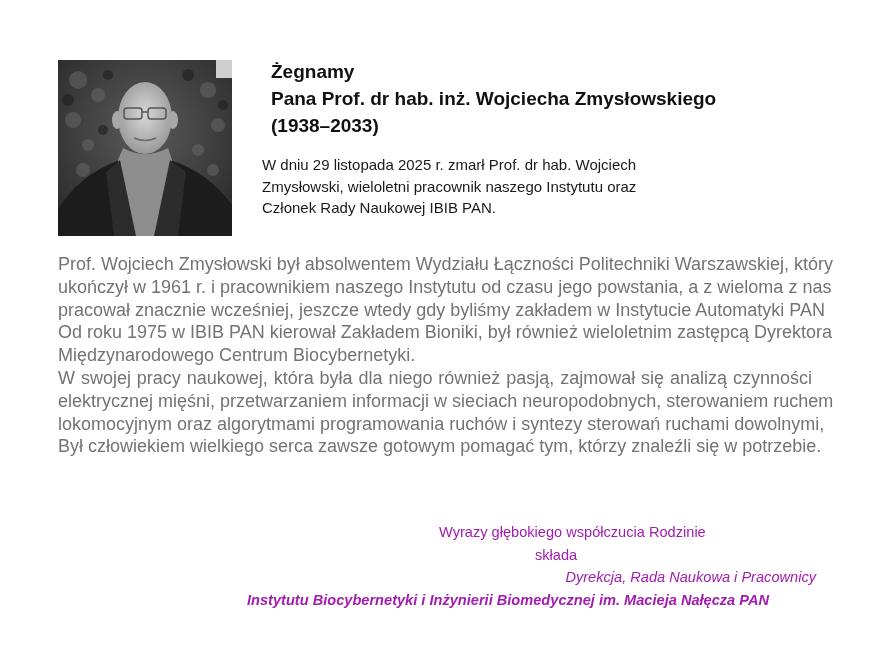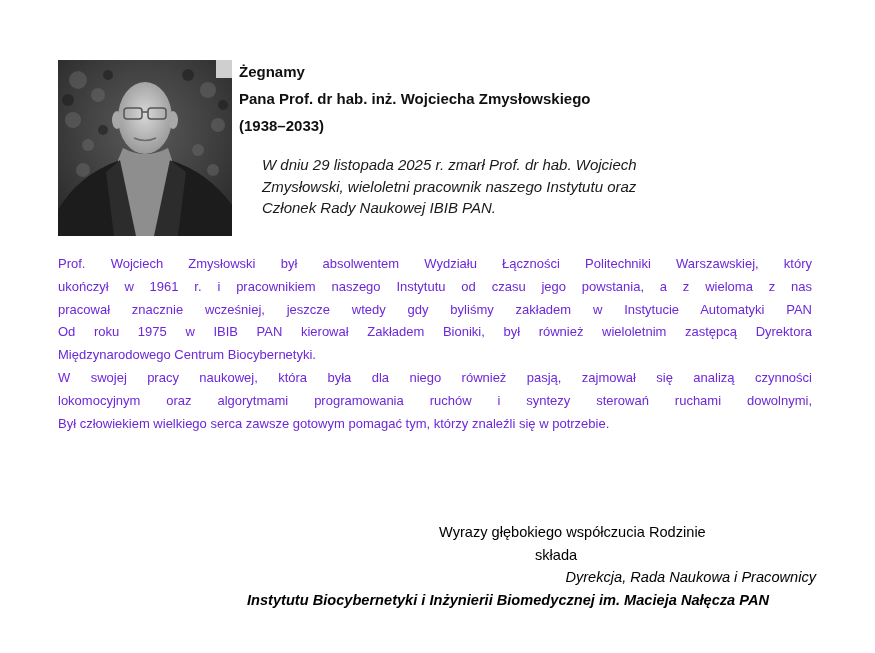--- a/index.html
+++ b/index.html
@@ -20,64 +20,64 @@
       left: 58px;
       top: 60px;
       width: 174px;
       height: 176px;
       overflow: hidden;
       background: #3a3a3a;
     }
     .photo svg { display: block; }
     .title-block {
       position: absolute;
-      left: 239px;
+      left: 271px;
       top: 58px;
       font-weight: bold;
-      font-size: 15px;
+      font-size: 19px;
       line-height: 27px;
       color: #111;
     }
     .title-line { display: block; white-space: nowrap; }
     .intro {
       position: absolute;
       left: 262px;
       top: 154px;
       font-size: 15px;
       line-height: 21.5px;
       color: #1a1a1a;
     }
-    .intro-line { display: block; white-space: nowrap; font-style: italic; }
+    .intro-line { display: block; white-space: nowrap; }
     .body-text {
       position: absolute;
       left: 58px;
       top: 253px;
       width: 754px;
-      font-size: 13px;
+      font-size: 18px;
       line-height: 22.8px;
-      color: #6d28d9;
+      color: #737373;
     }
     .para-line {
       display: block;
       text-align: justify;
       text-align-last: justify;
       white-space: nowrap;
       height: 22.8px;
     }
     .para-line.last {
       text-align-last: left;
     }
     .signature {
       position: absolute;
       left: 240px;
       top: 521px;
       width: 576px;
       font-size: 14.6px;
       line-height: 22.5px;
-      color: #000000;
+      color: #a21caf;
     }
     .sig-line { display: block; white-space: nowrap; }
     .sig-1 { padding-left: 199px; }
     .sig-2 { padding-left: 295px; }
     .sig-3 { padding-left: 199px; font-style: italic; text-align: right; }
     .sig-4 { padding-left: 7px; font-style: italic; font-weight: bold; }
   </style>
 </head>
 <body>
 
@@ -148,20 +148,21 @@
   <span class="intro-line">Członek Rady Naukowej IBIB PAN.</span>
 </div>
 
 <div class="body-text">
   <span class="para-line">Prof. Wojciech Zmysłowski był absolwentem Wydziału Łączności Politechniki Warszawskiej, który</span>
   <span class="para-line">ukończył w 1961 r. i pracownikiem naszego Instytutu od czasu jego powstania, a z wieloma z nas</span>
   <span class="para-line">pracował znacznie wcześniej, jeszcze wtedy gdy byliśmy zakładem w Instytucie Automatyki PAN</span>
   <span class="para-line">Od roku 1975 w IBIB PAN kierował Zakładem Bioniki, był również wieloletnim zastępcą Dyrektora</span>
   <span class="para-line last">Międzynarodowego Centrum Biocybernetyki.</span>
   <span class="para-line">W swojej pracy naukowej, która była dla niego również pasją, zajmował się analizą czynności</span>
+  <span class="para-line">elektrycznej mięśni, przetwarzaniem informacji w sieciach neuropodobnych, sterowaniem ruchem</span>
   <span class="para-line">lokomocyjnym oraz algorytmami programowania ruchów i syntezy sterowań ruchami dowolnymi,</span>
   <span class="para-line last">Był człowiekiem wielkiego serca zawsze gotowym pomagać tym, którzy znaleźli się w potrzebie.</span>
 </div>
 
 <div class="signature">
   <span class="sig-line sig-1">Wyrazy głębokiego współczucia Rodzinie</span>
   <span class="sig-line sig-2">składa</span>
   <span class="sig-line sig-3">Dyrekcja, Rada Naukowa i Pracownicy</span>
   <span class="sig-line sig-4">Instytutu Biocybernetyki i Inżynierii Biomedycznej im. Macieja Nałęcza PAN</span>
 </div>

